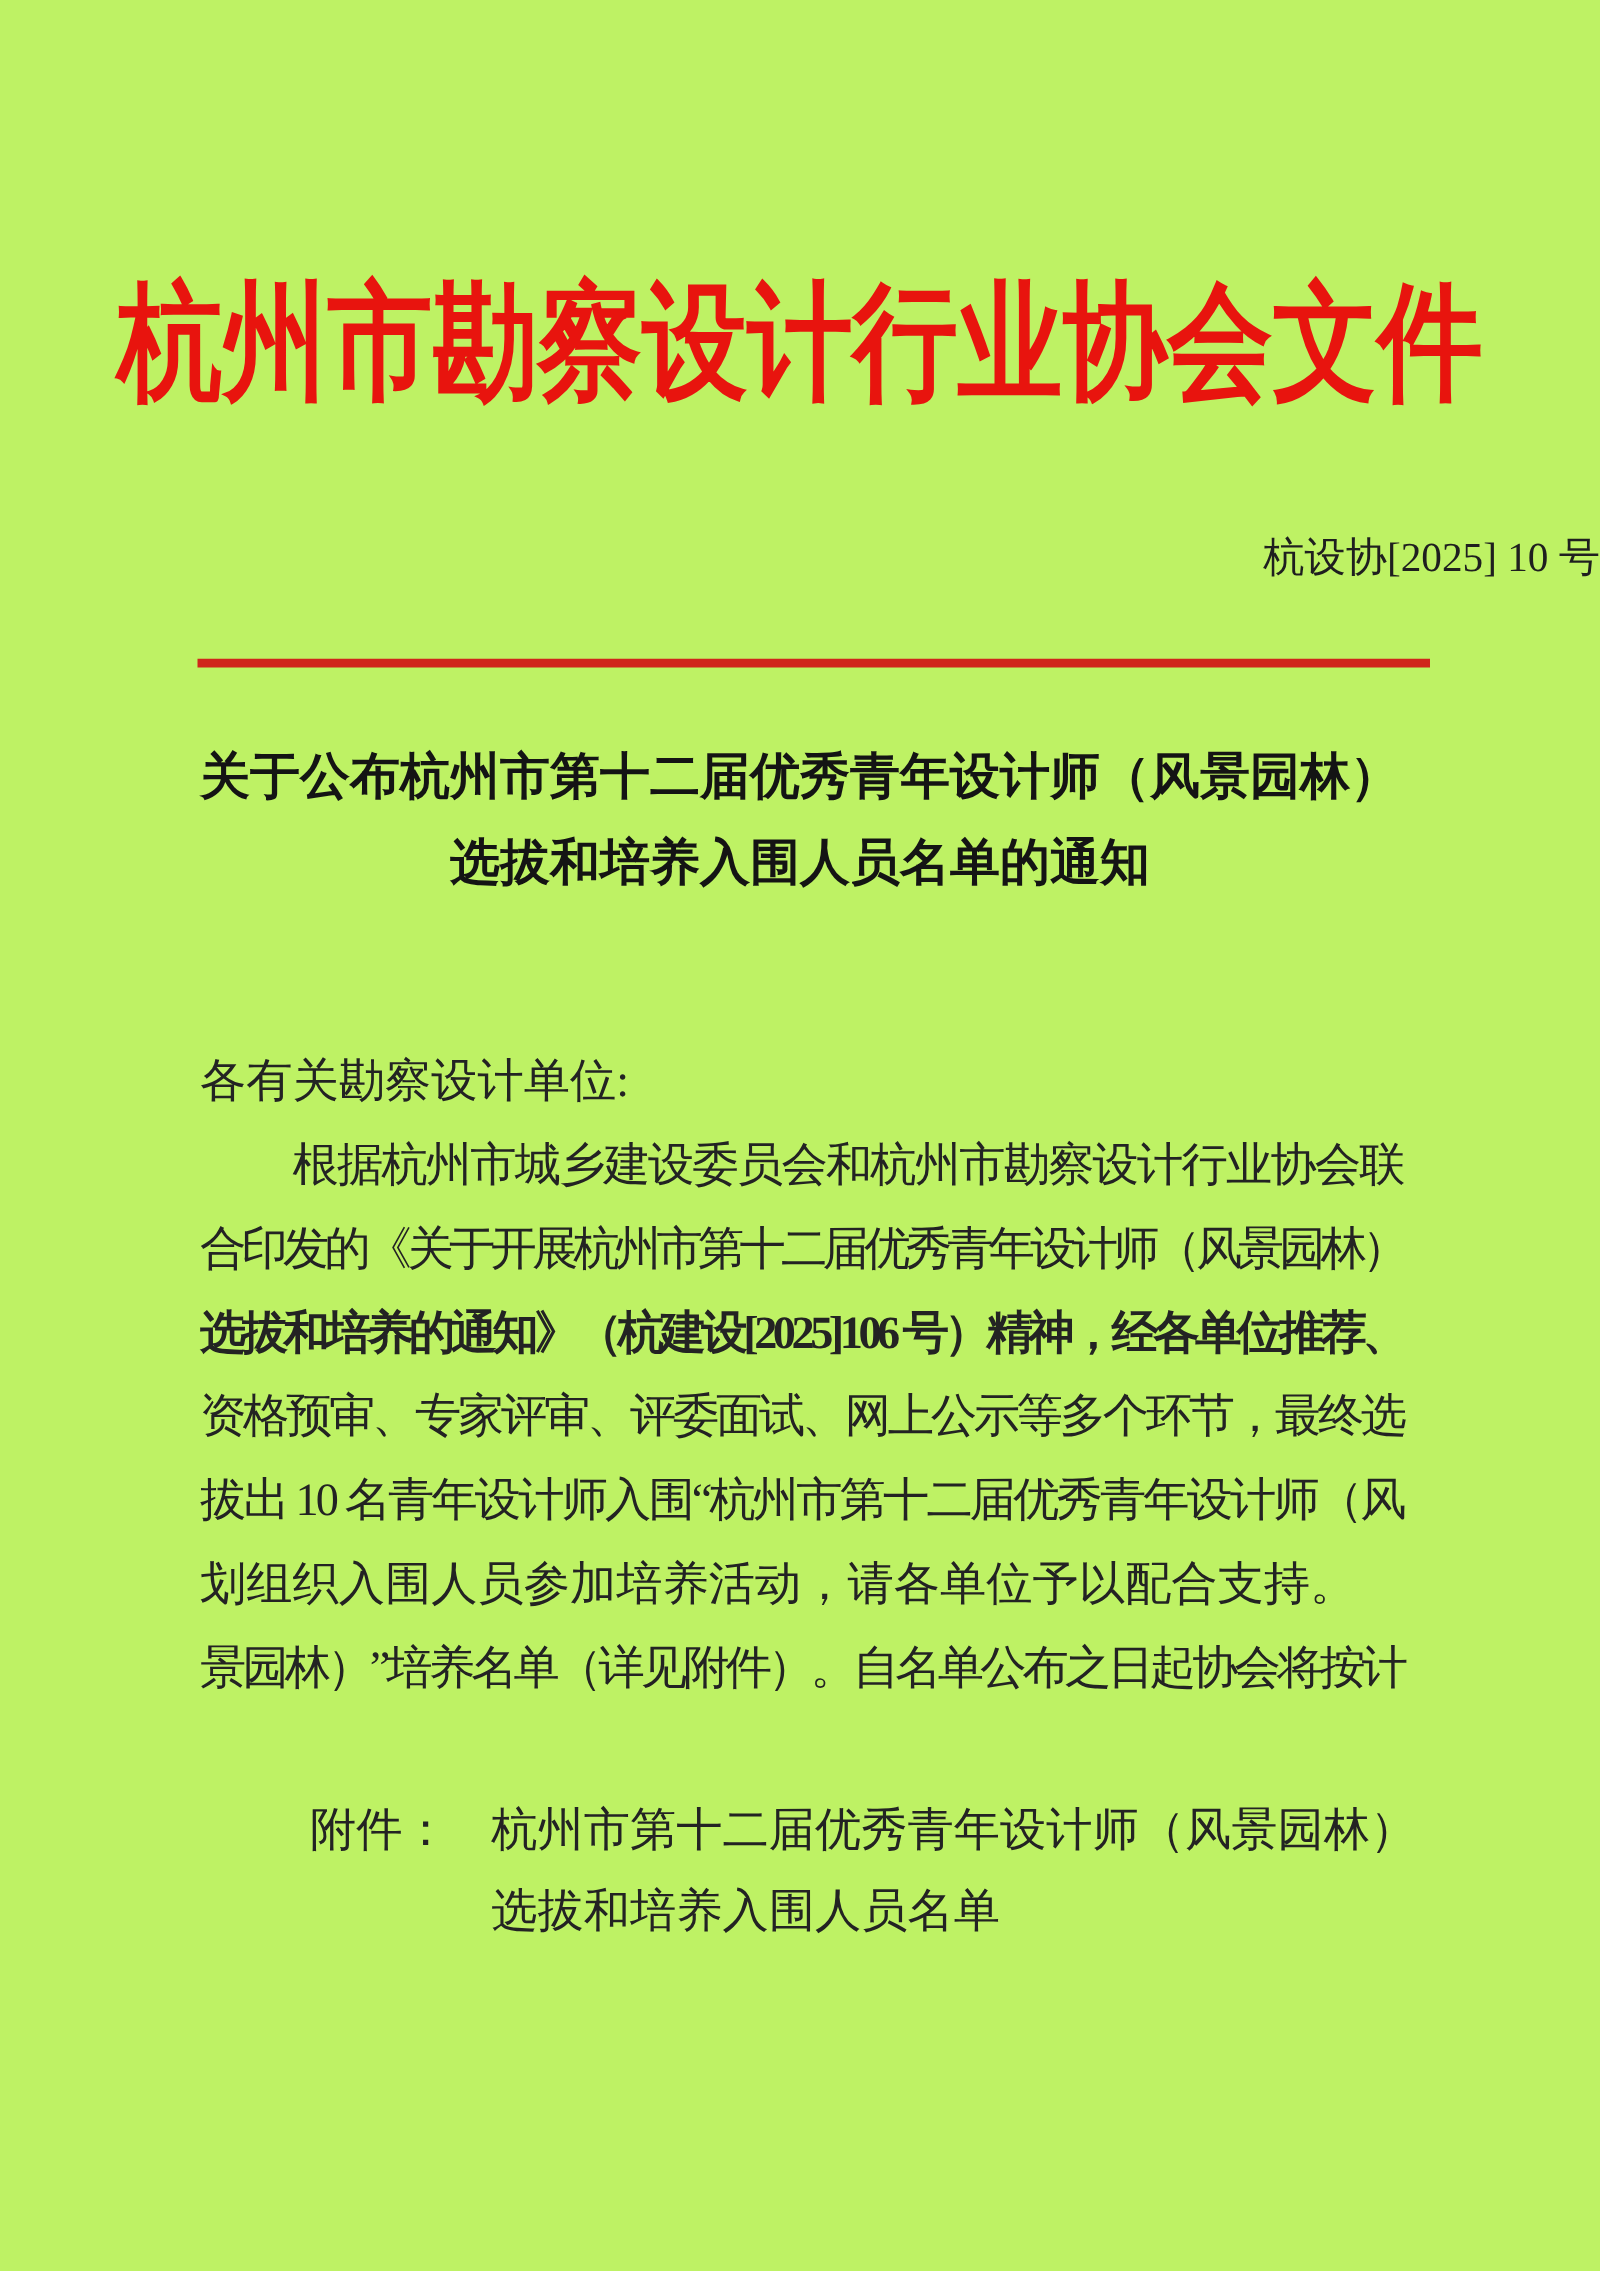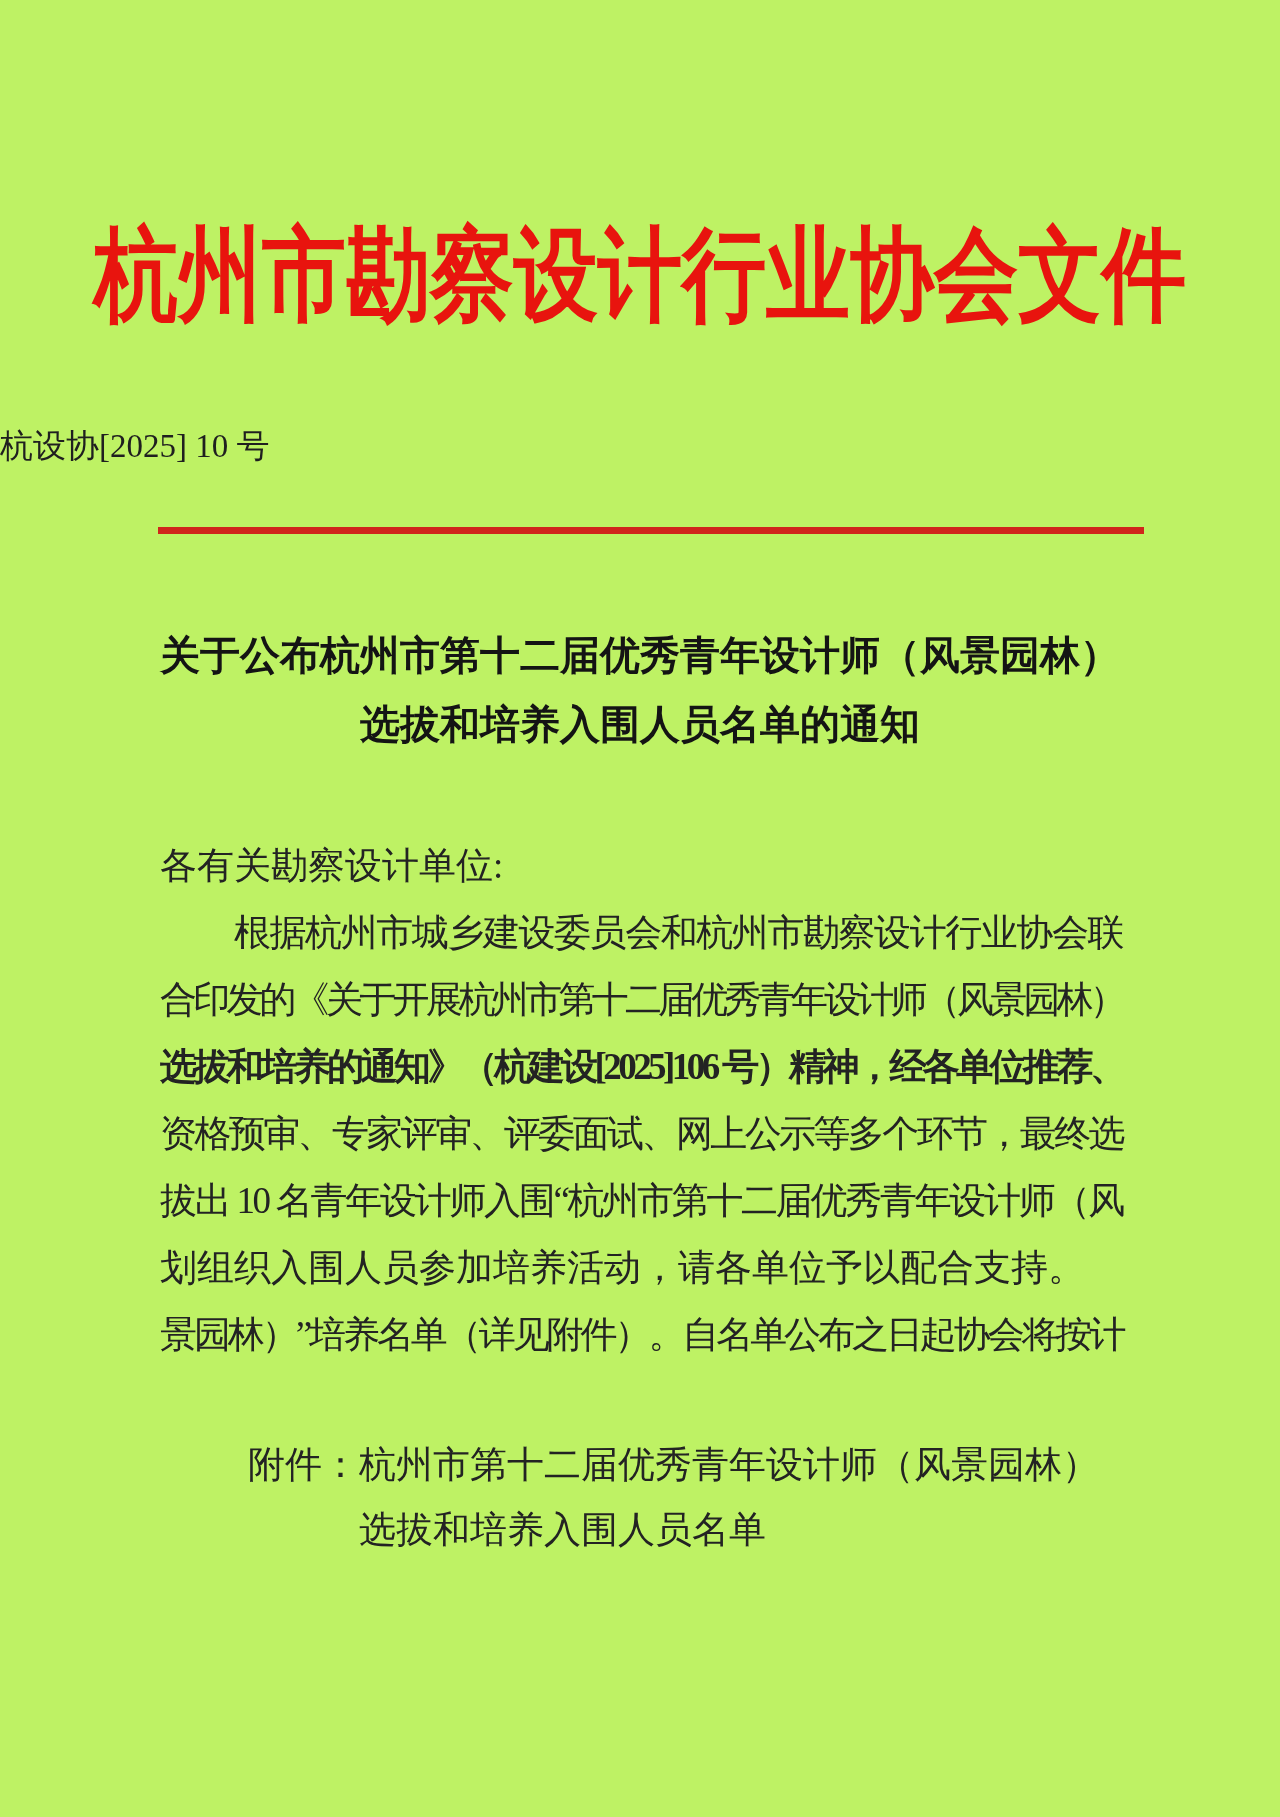--- a/index.html
+++ b/index.html
@@ -32,36 +32,36 @@
     transform: scaleY(1.22);
     transform-origin: center;
     white-space: nowrap;
     letter-spacing: 0px;
   }
   .doc-number {
     position: absolute;
     top: 424px;
     left: 0;
     width: 100%;
-    text-align: left;
+    text-align: right;
     font-size: 33px;
     color: #1f1f1f;
     white-space: nowrap;
   }
   .red-rule {
     position: absolute;
     top: 527px;
     left: 158px;
     width: 986px;
     height: 7px;
     background: var(--rule-red);
   }
   .doc-title {
     position: absolute;
-    top: 621px;
+    top: 586px;
     left: 0;
     width: 100%;
     text-align: center;
     font-size: 40px;
     font-weight: 700;
     line-height: 69px;
     color: #141414;
   }
   .body-block {
     position: absolute;
@@ -76,20 +76,21 @@
   .p-line.indent { text-indent: 74px; }
   .attachment {
     position: absolute;
     top: 1432px;
     left: 248px;
     font-size: 37px;
     line-height: 65px;
     color: var(--ink);
     display: flex;
     align-items: flex-start;
+    gap: 34px;
   }
   .att-label { white-space: nowrap; }
   .att-lines div { white-space: nowrap; }
 </style>
 </head>
 <body>
 
 <div class="page">
 
   <h1 class="org-title">杭州市勘察设计行业协会文件</h1>

